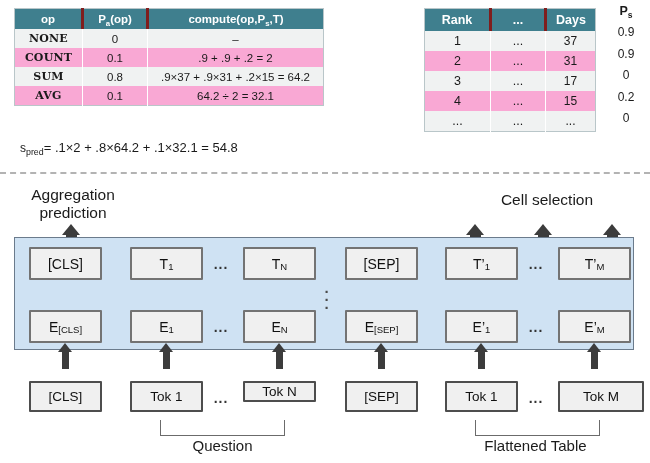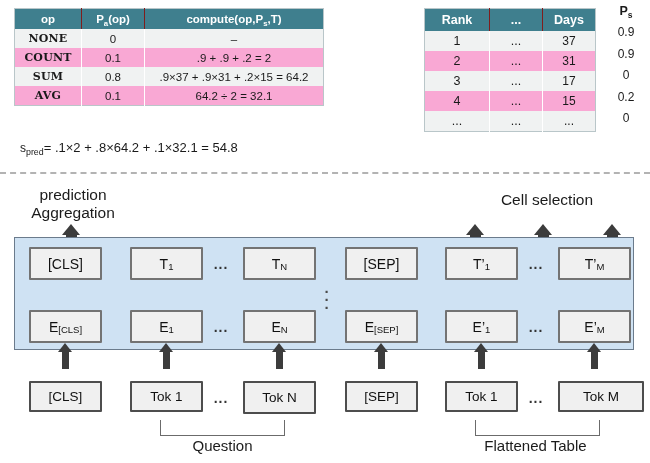--- a/index.html
+++ b/index.html
@@ -14,21 +14,21 @@
   
   .tbl{
     border-collapse:collapse;
     background:#f2f4f4;
     border:1px solid #b9c6c9;
     table-layout:fixed;
   }
   .tbl th{
     background:#3f7f8e;color:#ffffff;font-weight:bold;
     font-size:11.5px;padding:4px 2px;text-align:center;
-    border-right:1px solid #7f1d1d;
+    border-right:3px solid #7f1d1d;
     white-space:nowrap;
   }
   .tbl th:last-child{border-right:none;}
   .tbl td{
     font-size:11.5px;padding:3px 9px;text-align:center;
     border-right:1px solid #ffffff;
     white-space:nowrap;color:#1a1a1a;
   }
   .tbl td:last-child{border-right:none;}
   .rowA{background:#f0f2f2;}
@@ -196,22 +196,22 @@
   <div class="ps-val">0.9</div>
   <div class="ps-val">0.9</div>
   <div class="ps-val">0</div>
   <div class="ps-val">0.2</div>
   <div class="ps-val">0</div>
 </div>
 
 <div class="abs" id="divider"></div>
 
 <div class="abs difflabel" id="agg-label">
+  <div>Aggregation</div>
   <div>prediction</div>
-  <div>Aggregation</div>
 </div>
 <div class="abs difflabel" id="cell-label">Cell selection</div>
 
 <div class="arrow big abs" style="left:62px;top:224px;width:18px;height:20px;">
   <div class="shaft" style="left:3.5px;top:9px;height:13px;"></div>
   <div class="head" style="left:0px;top:0px;"></div>
 </div>
 <div class="arrow big abs" style="left:466px;top:224px;width:18px;height:20px;">
   <div class="shaft" style="left:3.5px;top:9px;height:13px;"></div>
   <div class="head" style="left:0px;top:0px;"></div>
@@ -310,21 +310,21 @@
   <div class="head" style="left:0px;top:-9px;"></div>
 </div>
 <div class="arrow small abs" style="left:587px;top:352px;width:14px;height:25px;">
   <div class="shaft" style="left:3.5px;top:0px;height:17px;"></div>
   <div class="head" style="left:0px;top:-9px;"></div>
 </div>
 
 <div class="cell token abs" style="left:29px;top:381px;width:73px;height:31px;">[CLS]</div>
 <div class="cell token abs" style="left:130px;top:381px;width:73px;height:31px;">Tok 1</div>
 <div class="ell abs" style="left:206px;top:390px;width:30px;">...</div>
-<div class="cell token abs" style="left:243px;top:381px;width:73px;height:33px;text-align:right;">Tok N</div>
+<div class="cell token abs" style="left:243px;top:381px;width:73px;height:21px;text-align:right;">Tok N</div>
 <div class="cell token abs" style="left:345px;top:381px;width:73px;height:31px;">[SEP]</div>
 <div class="cell token abs" style="left:445px;top:381px;width:73px;height:31px;">Tok 1</div>
 <div class="ell abs" style="left:521px;top:390px;width:30px;">...</div>
 <div class="cell token abs" style="left:558px;top:381px;width:86px;height:31px;">Tok M</div>
 
 <div class="brace" style="left:160px;top:420px;width:125px;"></div>
 <div class="bracelabel" style="left:160px;top:437px;width:125px;">Question</div>
 
 <div class="brace" style="left:475px;top:420px;width:125px;"></div>
 <div class="bracelabel" style="left:460px;top:437px;width:151px;">Flattened Table</div>

